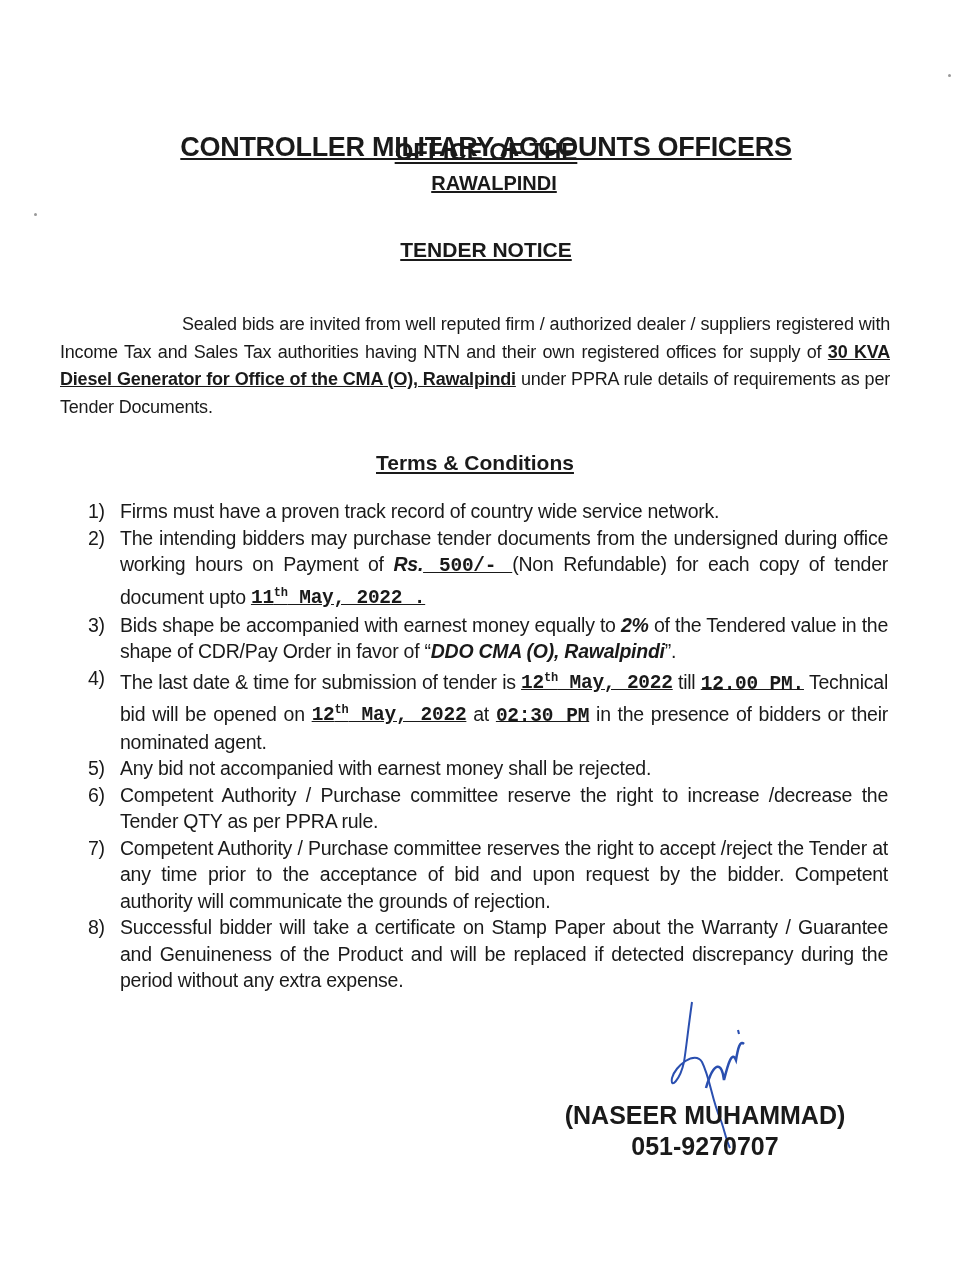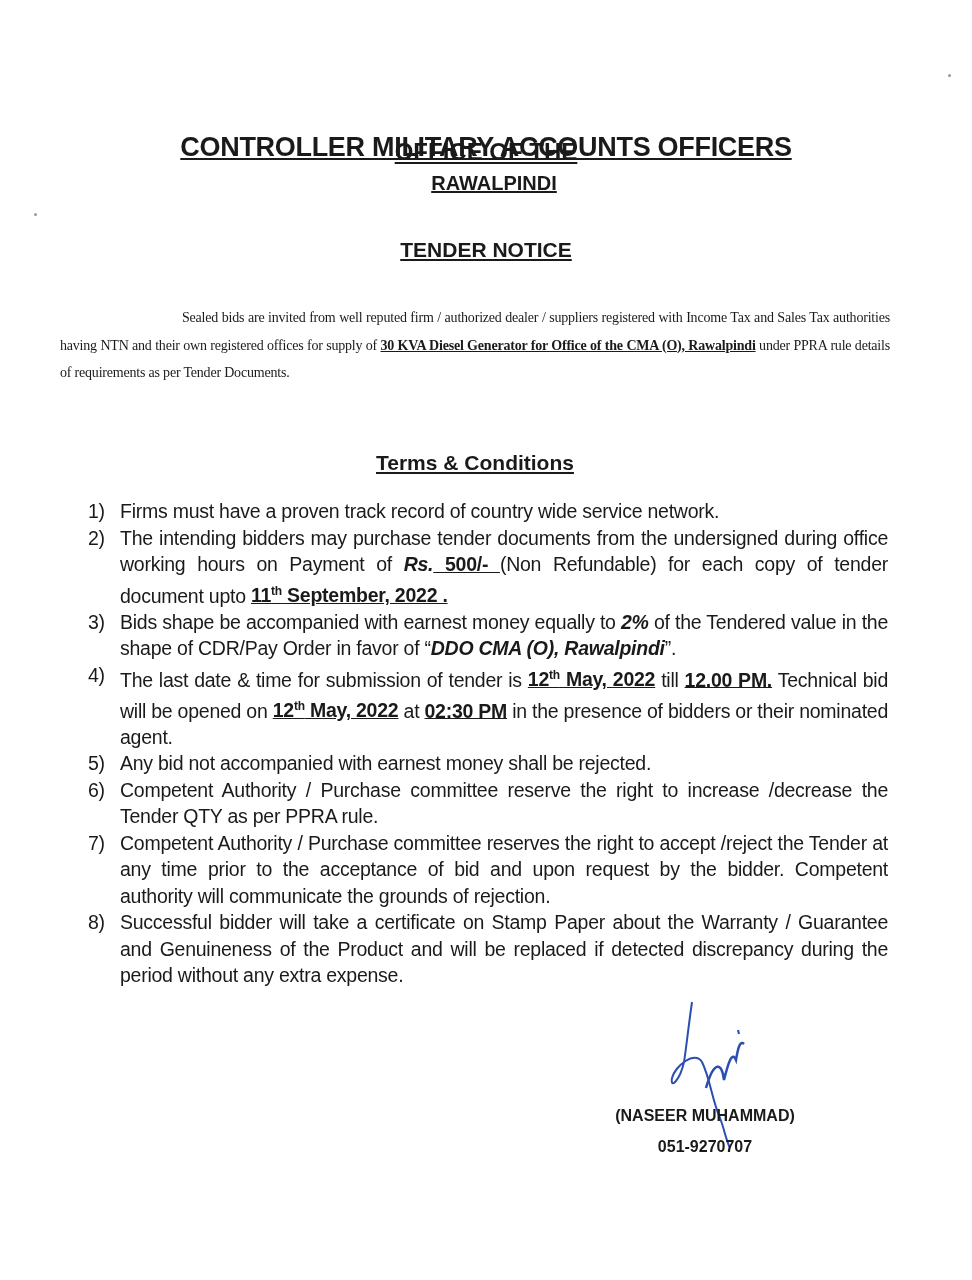--- a/index.html
+++ b/index.html
@@ -6,31 +6,31 @@
   body {
     width:972px; height:1280px; background:#ffffff; position:relative; overflow:hidden;
     font-family:"Liberation Sans", "DejaVu Sans", sans-serif; color:#1a1a1a;
   }
   .page { position:absolute; left:0; top:0; width:972px; height:1280px; }
   .hdr { position:absolute; left:0; width:972px; text-align:center; font-weight:bold; text-decoration:underline; }
   .h1 { top:98px; font-size:24px;margin-top:40px; }
   .h2 { top:132px; font-size:27px; letter-spacing:-0.3px; }
   .h3 { top:172px; font-size:20px;padding-left:8px; }
   .h4 { top:238px; font-size:21px; }
-  .intro { position:absolute; left:60px; top:304px; width:830px; font-size:14px; line-height:27.5px; text-align:justify; letter-spacing:-0.2px;font-family:Liberation Serif, serif; }
+  .intro { position:absolute; left:60px; top:311px; width:830px; font-size:18px; line-height:27.5px; text-align:justify; letter-spacing:-0.2px; }
   .intro .indent { display:inline-block; width:122px; }
   .intro b { text-decoration:underline; }
   .terms-h { position:absolute; left:376px; top:443px; font-size:21px; font-weight:bold; text-decoration:underline;margin-top:8px; }
   .list { position:absolute; left:88px; top:498px; width:800px; font-size:19.5px; line-height:26.5px; letter-spacing:-0.25px; }
   .item { display:flex; margin-bottom:0; }
   .num { width:32px; flex:none; }
   .txt { flex:1; text-align:justify; text-align-last:left; }
-  .u { text-decoration:underline; font-weight:bold; }
+  .u { text-decoration:underline; font-weight:bold;font-family:Liberation Mono, monospace; }
   .b { font-weight:bold;font-style:italic; }
-  .sig { position:absolute; left:560px; top:1100px; width:290px; text-align:center; font-weight:bold; font-size:16px; line-height:31px; }
+  .sig { position:absolute; left:560px; top:1100px; width:290px; text-align:center; font-weight:bold; font-size:25px; line-height:31px; }
   .sigline { position:absolute; left:640px; top:1000px; }
   .dot { position:absolute; width:3px; height:3px; background:#999; border-radius:50%; }
 </style>
 </head>
 <body>
 
 <div class="page">
   <div class="dot" style="left:34px;top:213px;"></div>
   <div class="dot" style="left:948px;top:74px;"></div>
 
@@ -43,21 +43,21 @@
 
   <div class="terms-h">Terms &amp; Conditions</div>
 
   <div class="list">
     <div class="item">
       <span class="num">1)</span>
       <span class="txt">Firms must have a proven track record of country wide service network.</span>
     </div>
     <div class="item">
       <span class="num">2)</span>
-      <span class="txt"><span>The intending bidders may purchase tender documents from the undersigned during office working hours on Payment of </span><span class="b">Rs.</span><span class="u"> 500/- </span><span> (Non Refundable) for each copy of tender document upto </span><span class="u"><span>11</span><sup style="font-size:12px">th</sup><span> September, 2022 .</span></span></span>
+      <span class="txt"><span>The intending bidders may purchase tender documents from the undersigned during office working hours on Payment of </span><span class="b">Rs.</span><span class="u"> 500/- </span><span> (Non Refundable) for each copy of tender document upto </span><span class="u"><span>11</span><sup style="font-size:12px">th</sup><span> May, 2022 .</span></span></span>
     </div>
     <div class="item">
       <span class="num">3)</span>
       <span class="txt"><span>Bids shape be accompanied with earnest money equally to </span><span class="b">2%</span><span> of the Tendered value in the shape of CDR/Pay Order in favor of “</span><span class="b">DDO CMA (O), Rawalpindi</span><span>”.</span></span>
     </div>
     <div class="item">
       <span class="num">4)</span>
       <span class="txt"><span>The last date &amp; time for submission of tender is </span><span class="u"><span>12</span><sup style="font-size:12px">th</sup><span> May, 2022</span></span><span> till </span><span class="u">12.00 PM.</span><span> Technical bid will be opened on </span><span class="u"><span>12</span><sup style="font-size:12px">th</sup><span> May, 2022</span></span><span> at </span><span class="u">02:30 PM</span><span> in the presence of bidders or their nominated agent.</span></span>
     </div>
     <div class="item">

